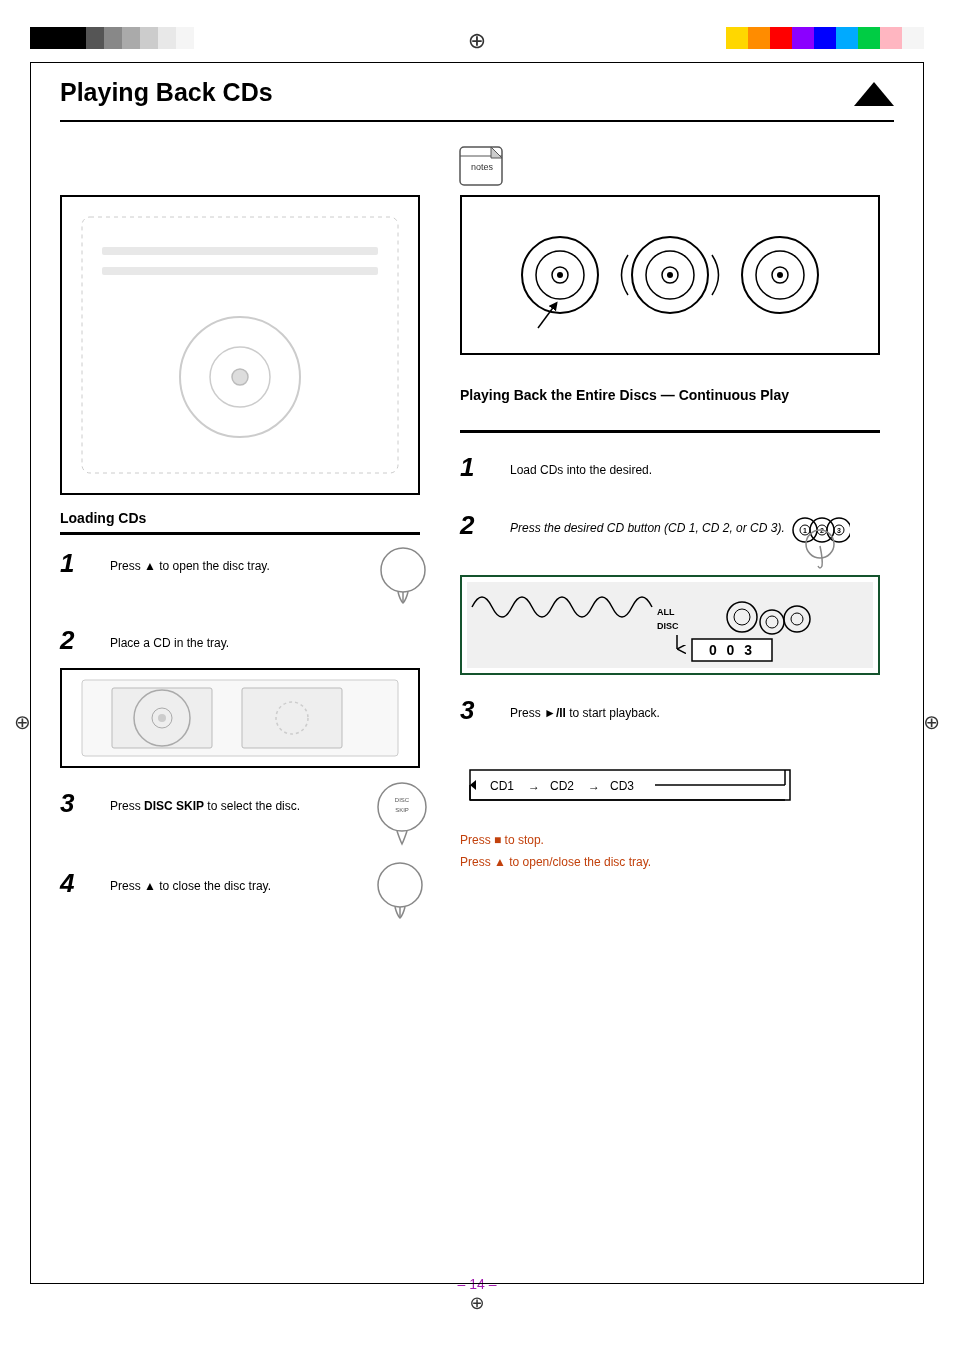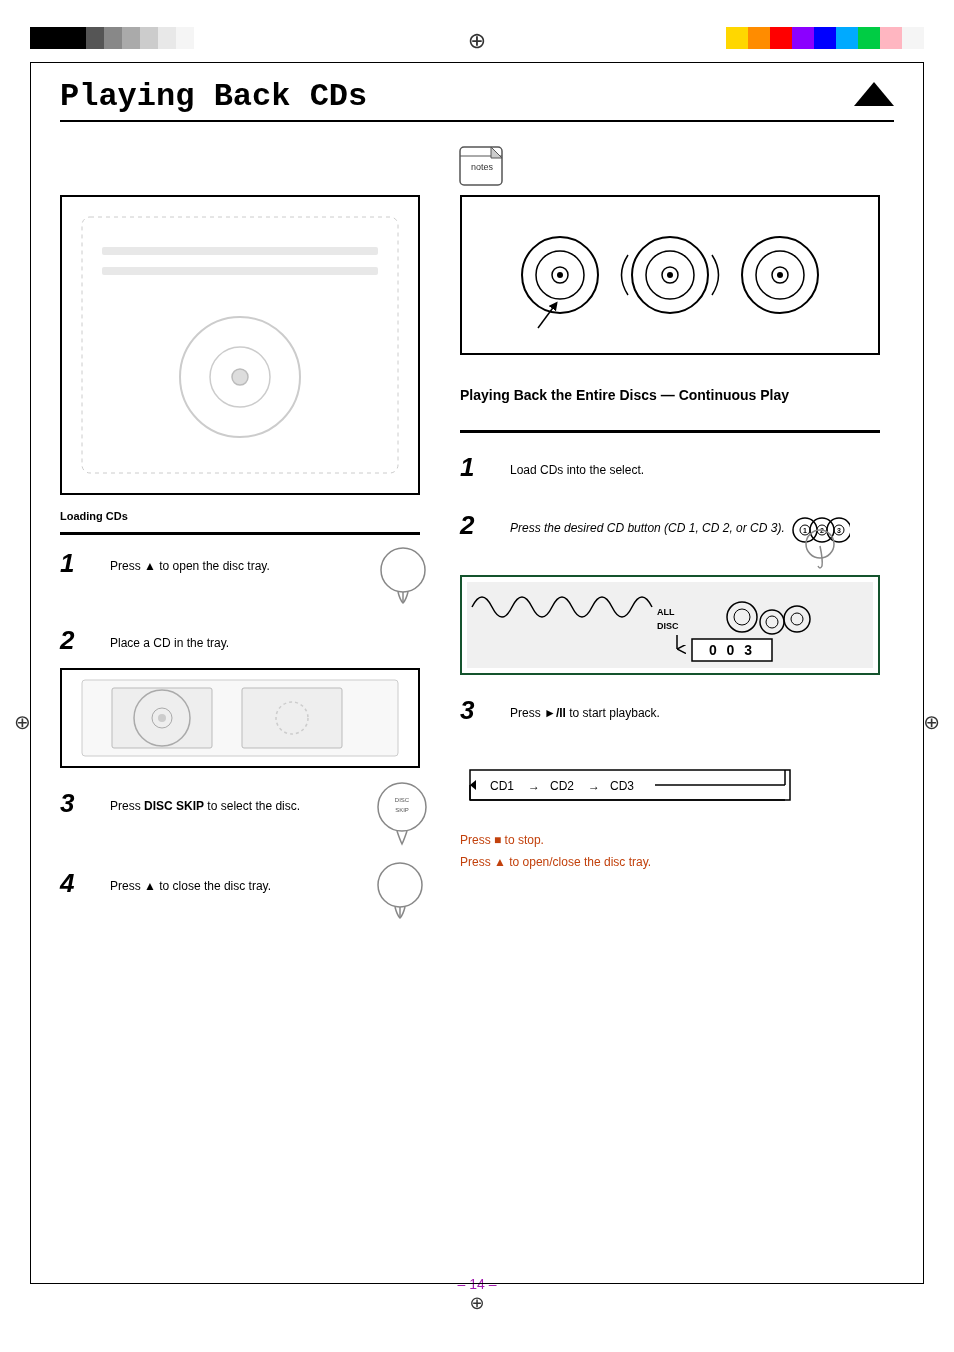--- a/index.html
+++ b/index.html
@@ -61,24 +61,23 @@
       right: 30px;
       height: 1px;
       background: #000;
     }
 
     
     .page-title {
       position: absolute;
       top: 78px;
       left: 60px;
-      font-size: 32px;
+      font-size: 25px;
       font-weight: 900;
       color: #000;
-      font-family: Liberation Mono, monospace;
     }
 
     .title-underline {
       position: absolute;
       top: 120px;
       left: 60px;
       right: 60px;
       height: 2px;
       background: #000;
     }
@@ -269,21 +268,21 @@
   </svg>
 </div>
 
 <div style="position:absolute;top:385px;left:460px;width:420px;">
   <div style="font-size:14px;font-weight:700;color:#000;line-height:1.5;">Playing Back the Entire Discs — Continuous Play</div>
 </div>
 
 <div style="position:absolute;top:430px;left:460px;width:420px;height:3px;background:#000;"></div>
 
 <div style="position:absolute;top:510px;left:60px;">
-  <div style="font-size:11px;font-weight:700;color:#000;">Loading CDs</div>
+  <div style="font-size:14px;font-weight:700;color:#000;">Loading CDs</div>
 </div>
 <div style="position:absolute;top:532px;left:60px;width:360px;height:3px;background:#000;"></div>
 
 <div class="step-num" style="top:548px;left:60px;">1</div>
 <div class="step-text" style="top:558px;left:110px;width:240px;">
   Press <strong>▲</strong> to open the disc tray.
 </div>
 
 <div style="position:absolute;top:545px;left:378px;">
   <svg width="50" height="60" viewBox="0 0 50 60">
@@ -339,21 +338,21 @@
     <line x1="25" y1="47" x2="25" y2="58" stroke="#888" stroke-width="1.5"></line>
   </svg>
 </div>
 
 <div style="position:absolute;top:710px;left:14px;font-size:20px;color:#333;">⊕</div>
 
 <div style="position:absolute;top:710px;right:14px;font-size:20px;color:#333;">⊕</div>
 
 <div class="step-num" style="top:452px;left:460px;">1</div>
 <div class="step-text" style="top:462px;left:510px;width:330px;">
-  Load CDs into the select.
+  Load CDs into the desired.
 </div>
 
 <div class="step-num" style="top:510px;left:460px;">2</div>
 <div class="step-text" style="top:520px;left:510px;width:280px;font-style:italic;">
   Press the desired CD button (CD 1, CD 2, or CD 3).
 </div>
 
 <div style="position:absolute;top:510px;left:790px;">
   <svg width="60" height="65" viewBox="0 0 60 65">
 

